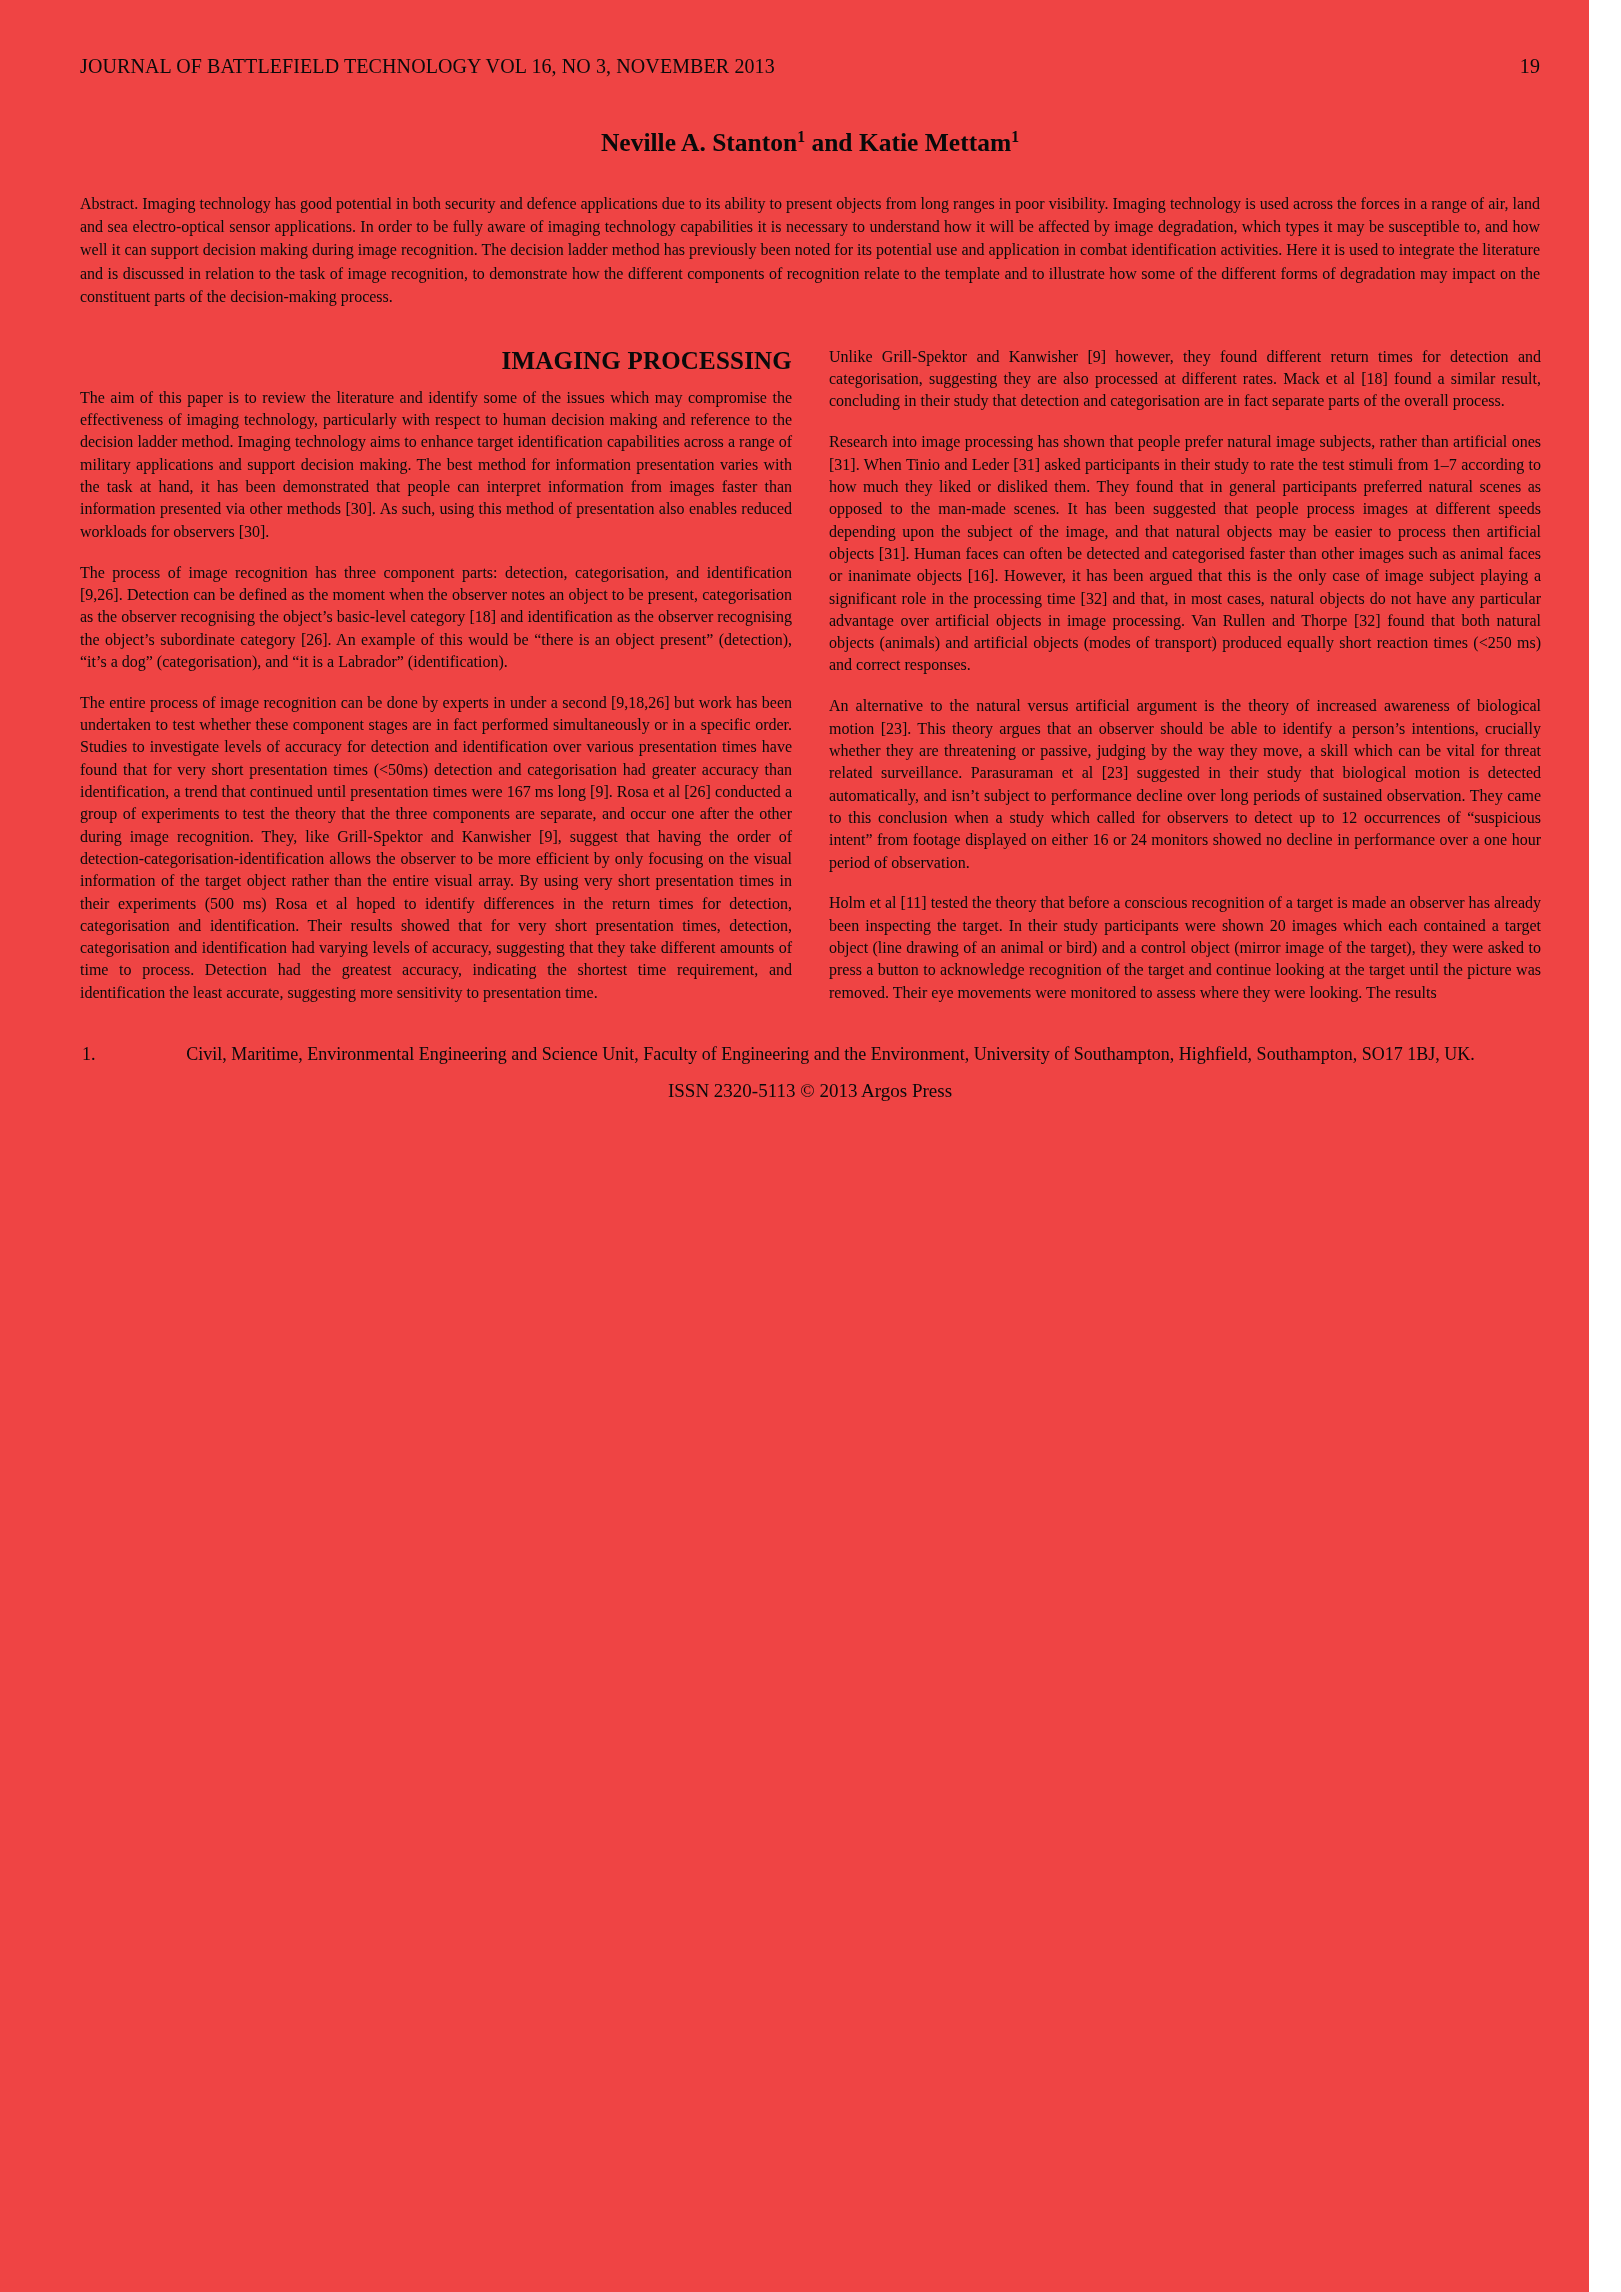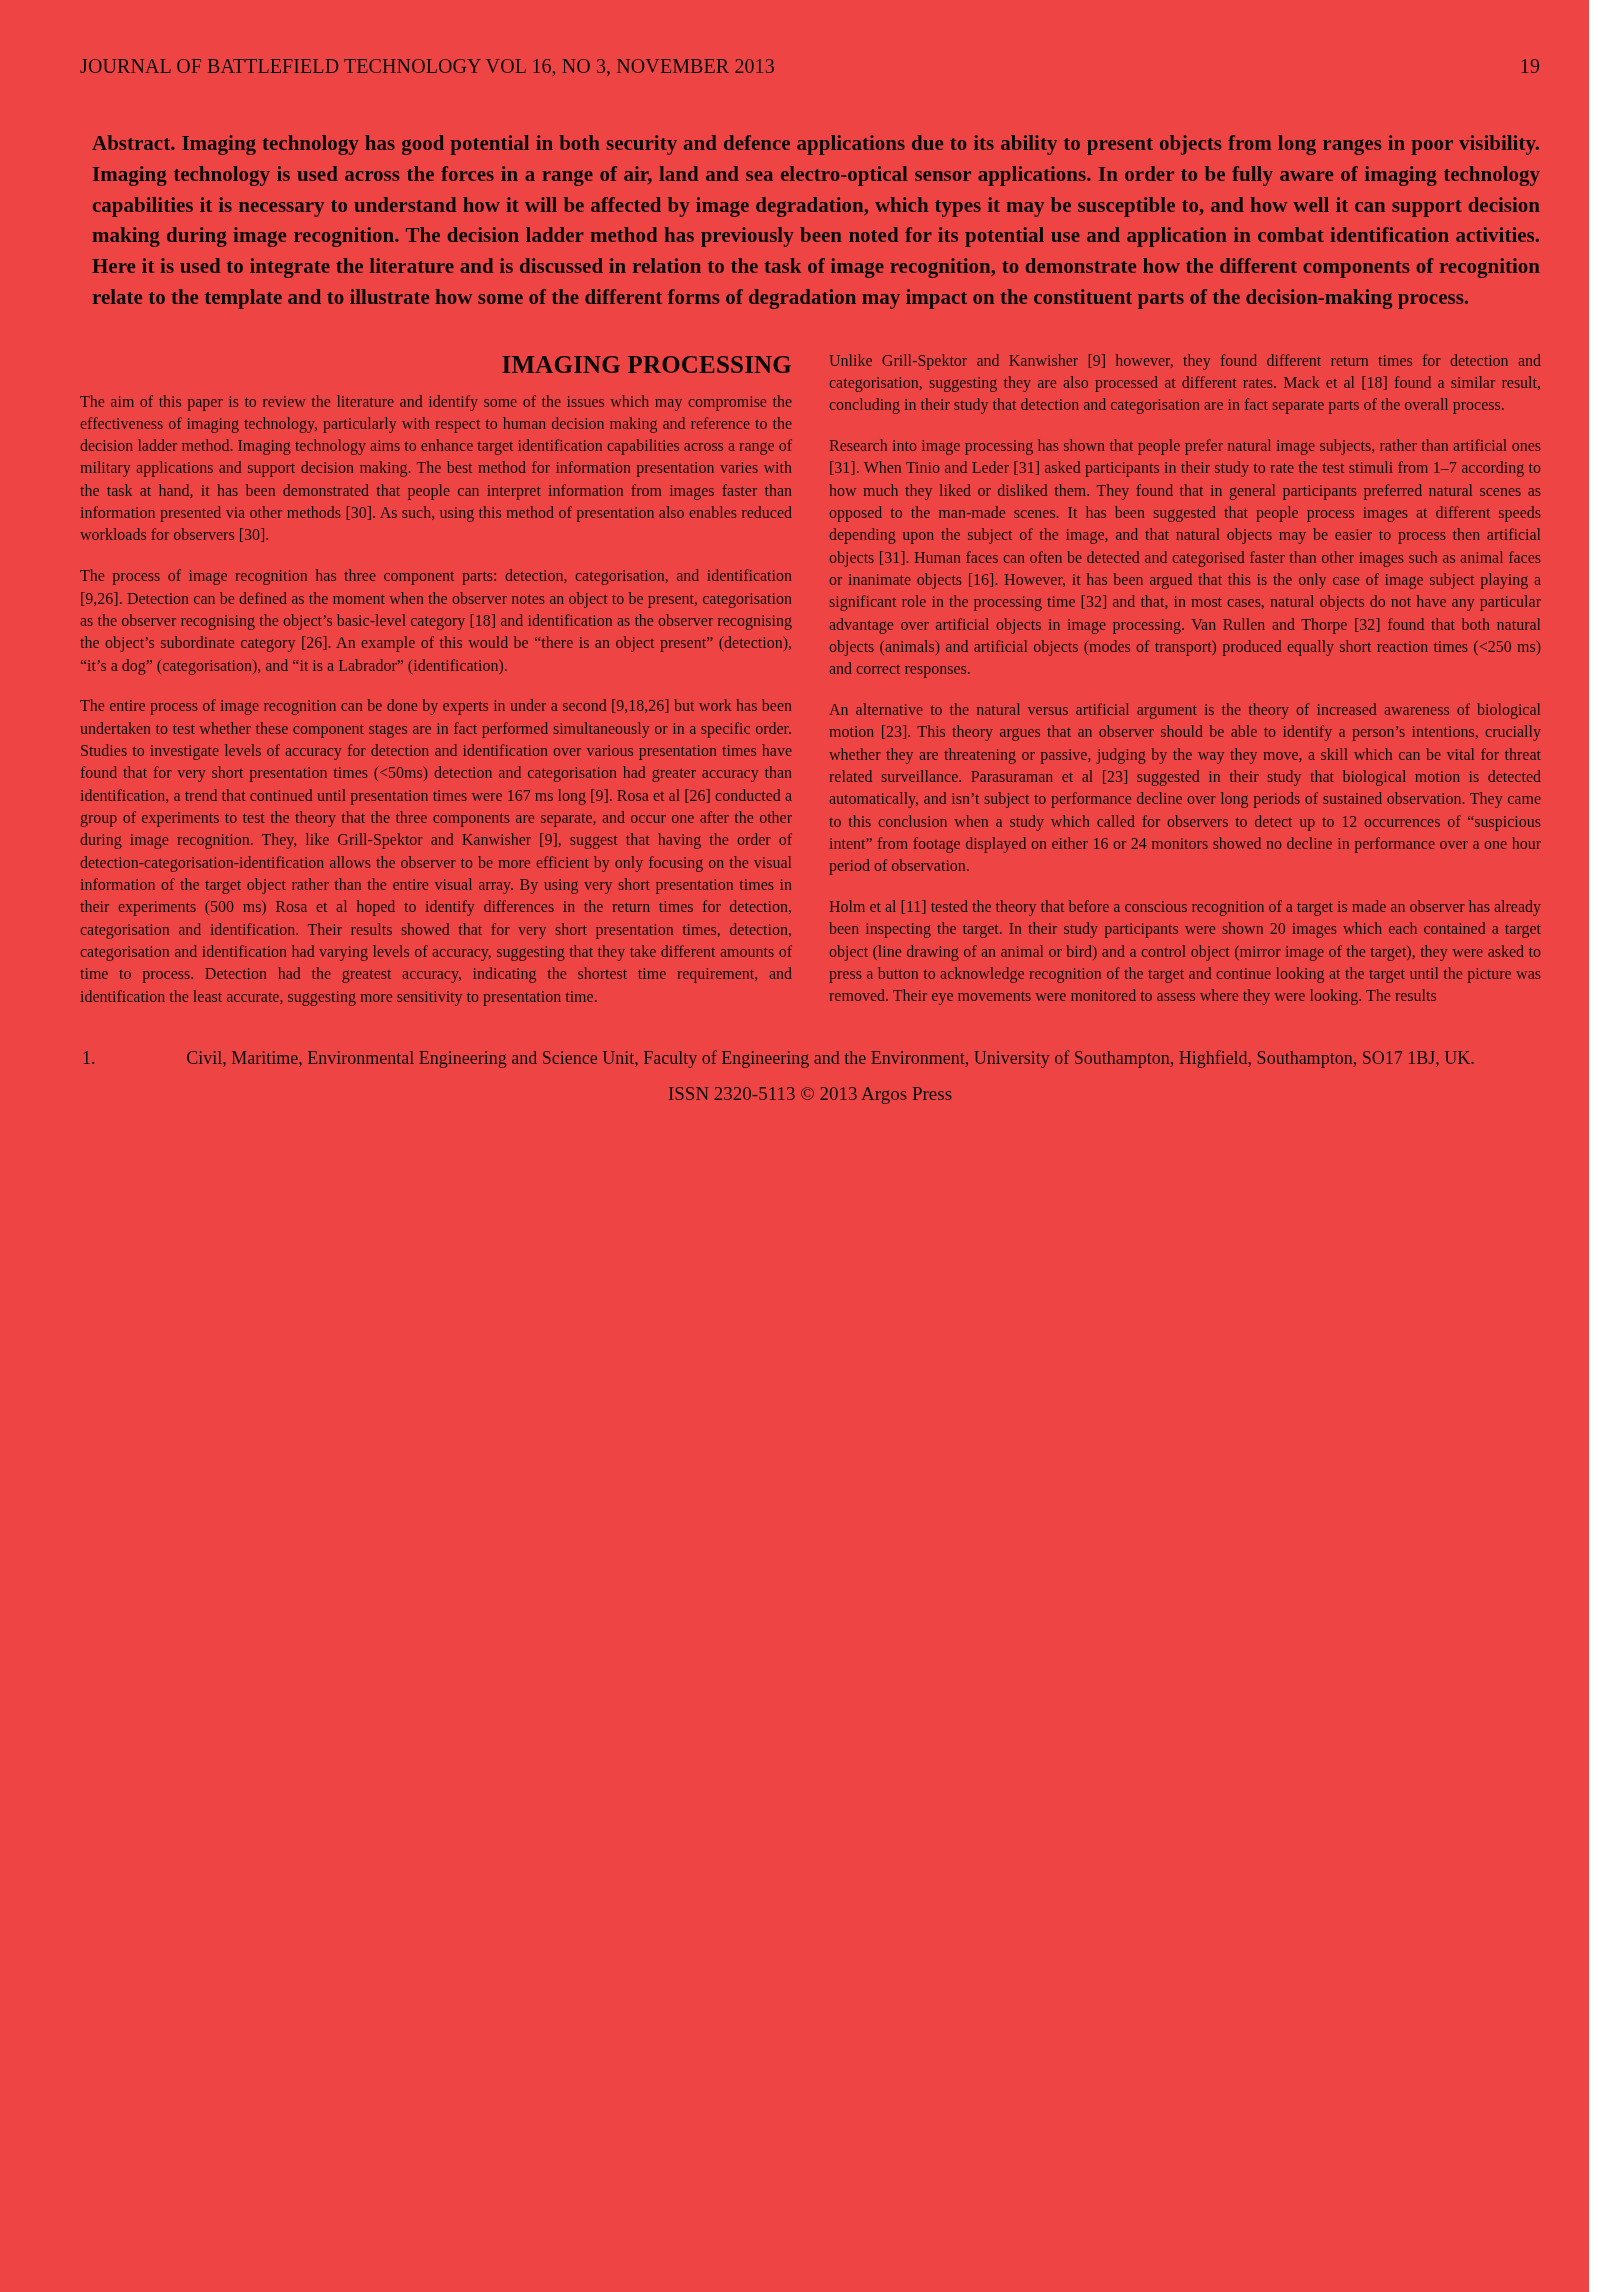--- a/index.html
+++ b/index.html
@@ -55,26 +55,26 @@
     margin: 0 0 33px 0;
   }
   .authors sup {
     font-size: 0.62em;
     vertical-align: super;
     line-height: 0;
   }
 
   
   .abstract {
-    font-size: 21px;
-    font-weight: bold;
+    font-size: 16px;
+    font-weight: normal;
     text-align: justify;
     text-justify: inter-word;
     line-height: 1.465;
-    margin: 0 0 37px 12px;
+    margin: 0 0 37px 0;
     hyphens: none;
   }
 
   
   .columns {
     display: flex;
     gap: 37px;
     align-items: flex-start;
   }
   .col {
@@ -128,20 +128,23 @@
 
 <div class="page">
   <div class="content">
 
     <div class="runhead">
       <span class="runhead-title">JOURNAL OF BATTLEFIELD TECHNOLOGY VOL 16, NO 3, NOVEMBER 2013</span>
       <span class="runhead-page">19</span>
     </div>
 
 
+    <div class="authors">
+      <span>Neville A. Stanton</span><sup>1</sup><span> and Katie Mettam</span><sup>1</sup>
+    </div>
 
     <div class="abstract">Abstract. Imaging technology has good potential in both security and defence applications due to its ability to present objects from long ranges in poor visibility. Imaging technology is used across the forces in a range of air, land and sea electro-optical sensor applications. In order to be fully aware of imaging technology capabilities it is necessary to understand how it will be affected by image degradation, which types it may be susceptible to, and how well it can support decision making during image recognition. The decision ladder method has previously been noted for its potential use and application in combat identification activities. Here it is used to integrate the literature and is discussed in relation to the task of image recognition, to demonstrate how the different components of recognition relate to the template and to illustrate how some of the different forms of degradation may impact on the constituent parts of the decision-making process.</div>
 
     <div class="columns">
 
       <div class="col">
         <div class="section-head">IMAGING PROCESSING</div>
         <p>The aim of this paper is to review the literature and identify some of the issues which may compromise the effectiveness of imaging technology, particularly with respect to human decision making and reference to the decision ladder method. Imaging technology aims to enhance target identification capabilities across a range of military applications and support decision making. The best method for information presentation varies with the task at hand, it has been demonstrated that people can interpret information from images faster than information presented via other methods [30]. As such, using this method of presentation also enables reduced workloads for observers [30].</p>
         <p>The process of image recognition has three component parts: detection, categorisation, and identification [9,26]. Detection can be defined as the moment when the observer notes an object to be present, categorisation as the observer recognising the object’s basic-level category [18] and identification as the observer recognising the object’s subordinate category [26]. An example of this would be “there is an object present” (detection), “it’s a dog” (categorisation), and “it is a Labrador” (identification).</p>
         <p>The entire process of image recognition can be done by experts in under a second [9,18,26] but work has been undertaken to test whether these component stages are in fact performed simultaneously or in a specific order. Studies to investigate levels of accuracy for detection and identification over various presentation times have found that for very short presentation times (&lt;50ms) detection and categorisation had greater accuracy than identification, a trend that continued until presentation times were 167 ms long [9].   Rosa et al [26] conducted a group of experiments to test the theory that the three components are separate, and occur one after the other during image recognition. They, like Grill-Spektor and Kanwisher [9], suggest that having the order of detection-categorisation-identification allows the observer to be more efficient by only focusing on the visual information of the target object rather than the entire visual array. By using very short presentation times in their experiments (500 ms) Rosa et al hoped to identify differences in the return times for detection, categorisation and identification. Their results showed that for very short presentation times, detection, categorisation and identification had varying levels of accuracy, suggesting that they take different amounts of time to process. Detection had the greatest accuracy, indicating the shortest time requirement, and identification the least accurate, suggesting more sensitivity to presentation time.</p>

